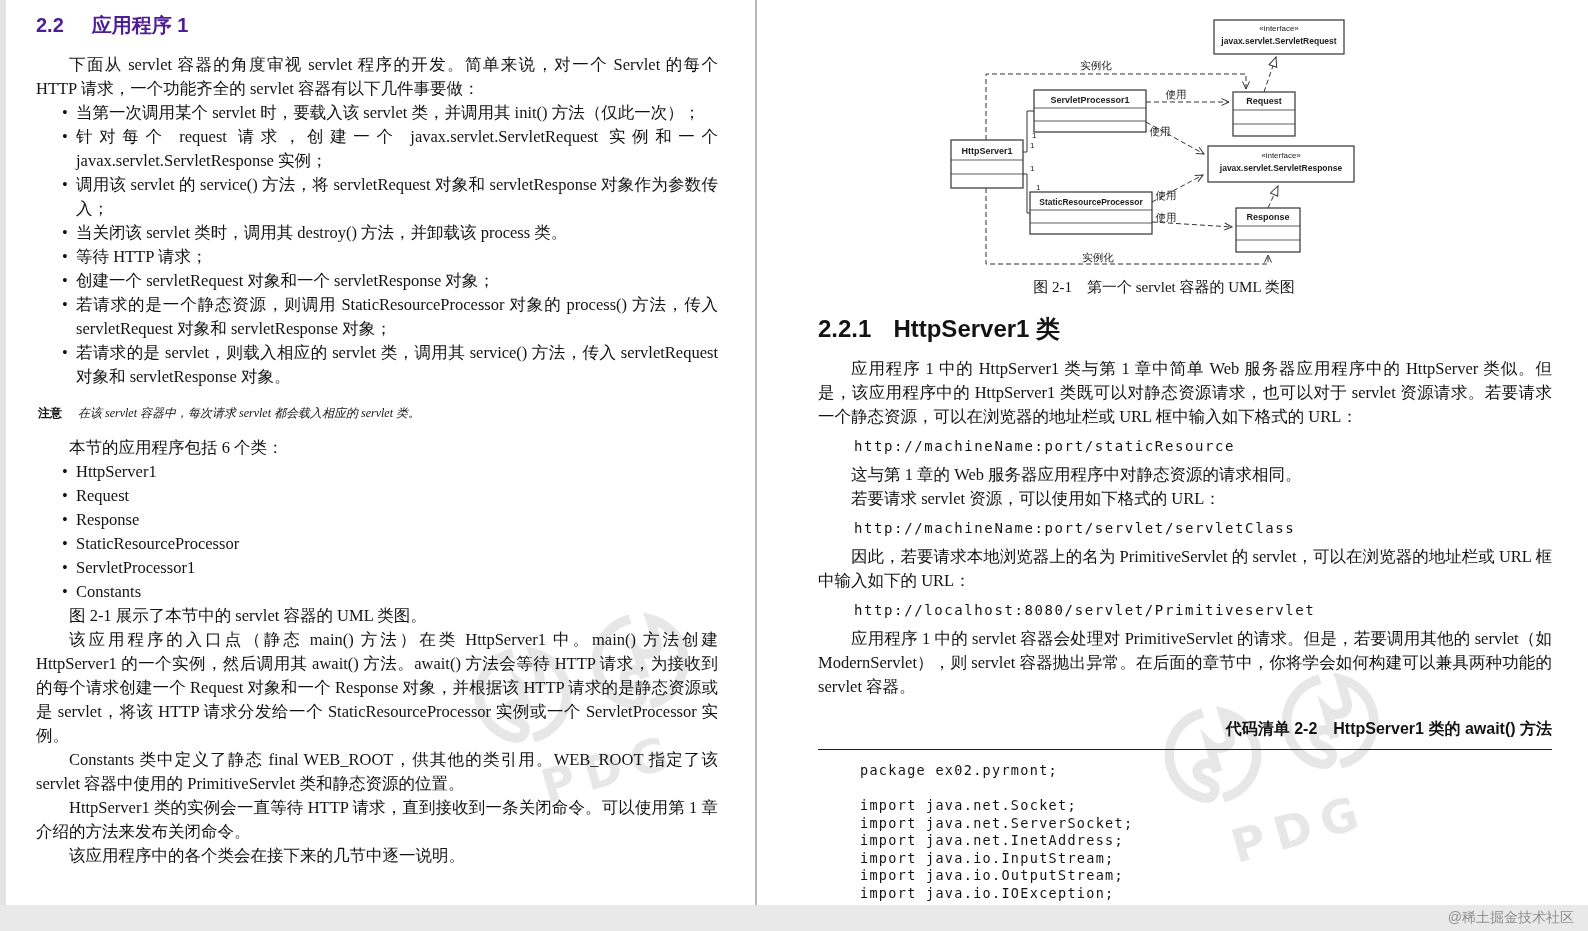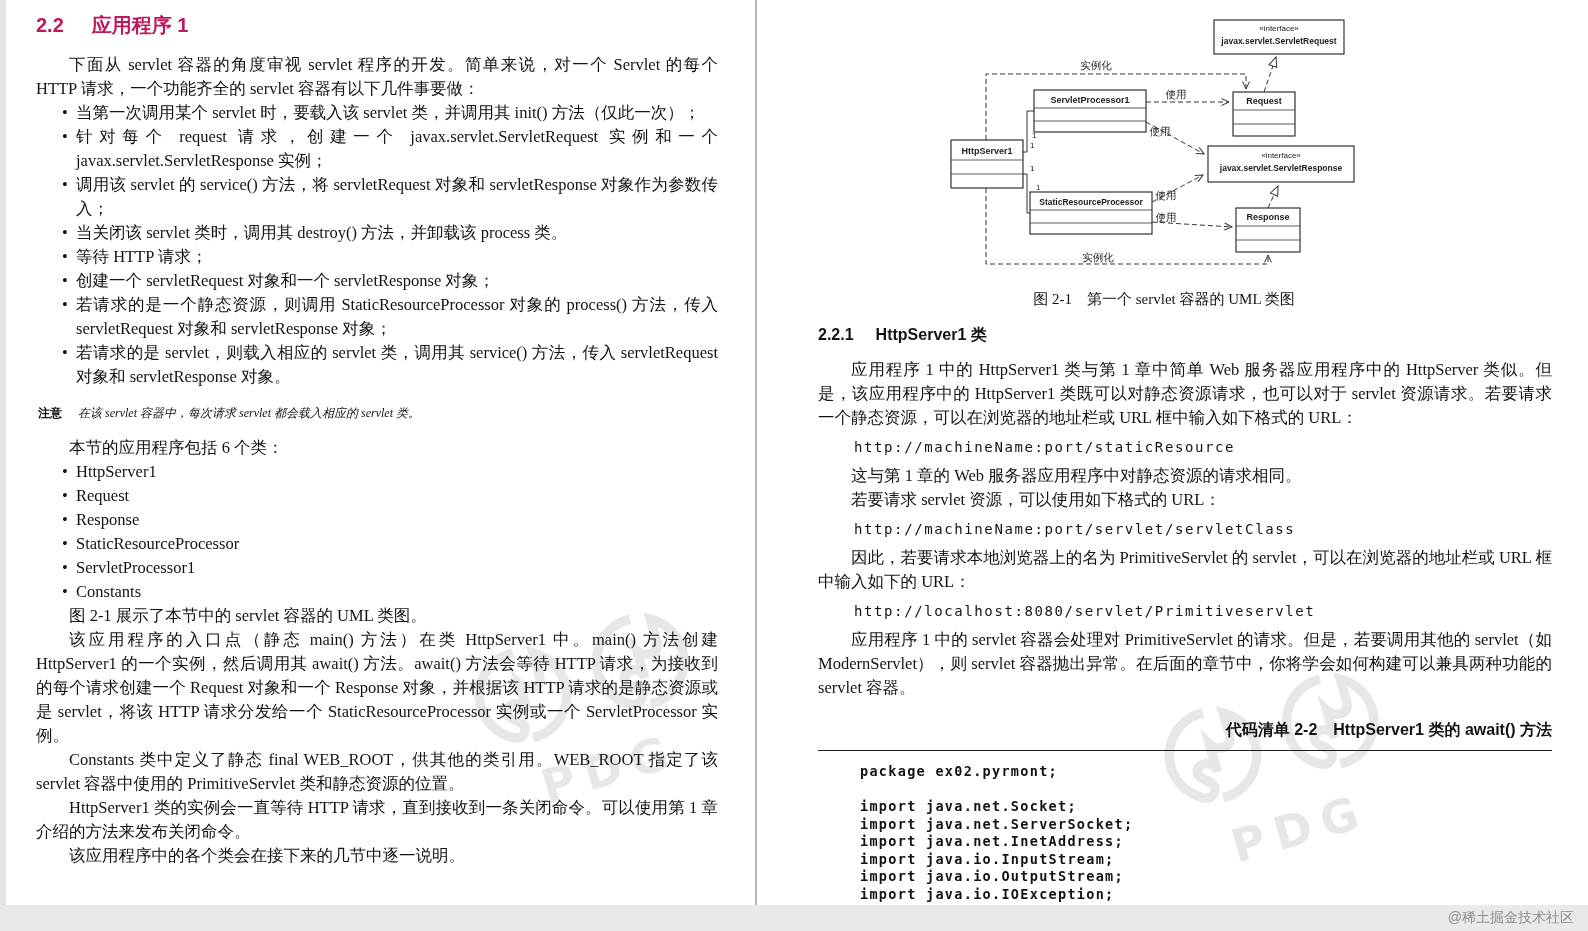--- a/index.html
+++ b/index.html
@@ -18,64 +18,64 @@
     font-family:"Liberation Sans","DejaVu Sans",sans-serif;
     font-size:14px;color:#8f8f8f;text-align:center;
   }
 
   .page{position:absolute;top:8px;}
   .page-left{left:36px;width:682px;}
   .page-right{left:818px;width:734px;top:12px;}
 
   h1.section{
     font-family:"Liberation Sans","DejaVu Sans",sans-serif;
-    font-size:20px;font-weight:bold;margin:4px 0 14px 0;color:#be185d;
+    font-size:20px;font-weight:bold;margin:4px 0 14px 0;color:#4c1d95;
   }
   h1.section .sec-num{margin-right:28px;}
 
   p.body{font-size:16.5px;line-height:24px;text-align:justify;margin:0;text-indent:2em;}
   ul.bullets{margin:0;padding:0 0 0 26px;list-style:none;}
   ul.bullets li{
     font-size:16.5px;line-height:24px;text-align:justify;
     padding-left:14px;position:relative;
   }
   ul.bullets li::before{content:"\2022";position:absolute;left:0;top:0;}
 
   .note{margin:13px 0 12px 2px;font-size:12px;line-height:22px;}
   .note-label{font-family:"Liberation Sans","DejaVu Sans",sans-serif;font-weight:bold;margin-right:16px;}
   .note-text{font-style:italic;}
 
   .classlist-lead{margin-top:8px;}
 
   h2.subsection{
     font-family:"Liberation Sans","DejaVu Sans",sans-serif;
-    font-size:16px;font-weight:bold;margin:16px 0 12px 0;
+    font-size:24px;font-weight:bold;margin:16px 0 12px 0;
   }
   h2.subsection .sub-num{margin-right:22px;}
 
   .code-line{
     font-family:"DejaVu Sans Mono","Liberation Mono",monospace;
     font-size:14px;letter-spacing:1.6px;
     margin:9px 0 9px 36px;white-space:pre;
   }
   .listing-caption{
     text-align:right;
     font-family:"Liberation Sans","DejaVu Sans",sans-serif;
     font-weight:bold;font-size:16px;
     border-bottom:1.5px solid #1e1e1e;
     padding-bottom:9px;margin:20px 0 10px 0;
   }
   pre.code-block{
     font-family:"DejaVu Sans Mono","Liberation Mono",monospace;
     font-size:13.5px;letter-spacing:1.3px;line-height:17.5px;
-    margin:12px 0 0 42px;white-space:pre;font-weight:bold;
+    margin:12px 0 0 42px;white-space:pre;
   }
 
   .uml-wrap{margin:2px 0 0 128px;width:436px;}
-  .uml-caption{text-align:center;font-size:15px;margin:14px 0 0 0;}
+  .uml-caption{text-align:center;font-size:15px;margin:2px 0 0 0;}
 
   .stamp{
     position:absolute;
     font-family:"DejaVu Sans","Liberation Sans",sans-serif;
     font-weight:bold;color:#d5d5d5;opacity:.55;
     transform:rotate(-16deg);
     pointer-events:none;z-index:0;
     text-align:center;line-height:1;
   }
   .stamp .glyphs{display:block;font-size:118px;letter-spacing:4px;}

